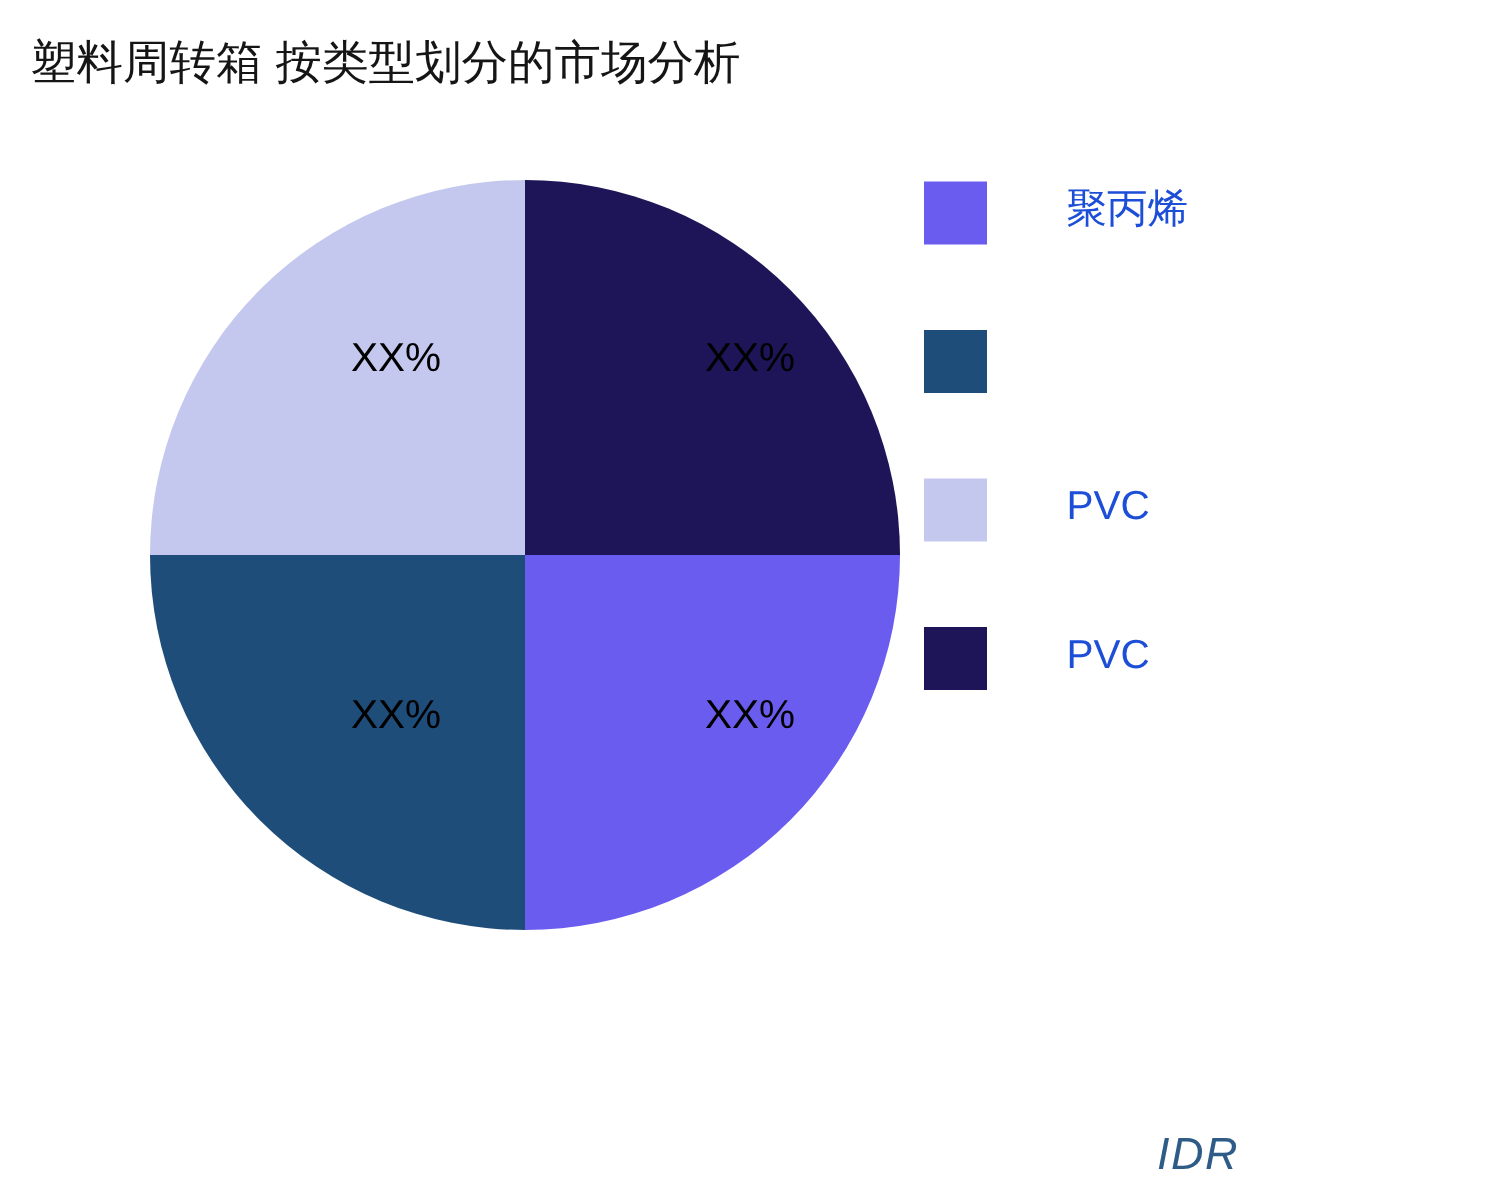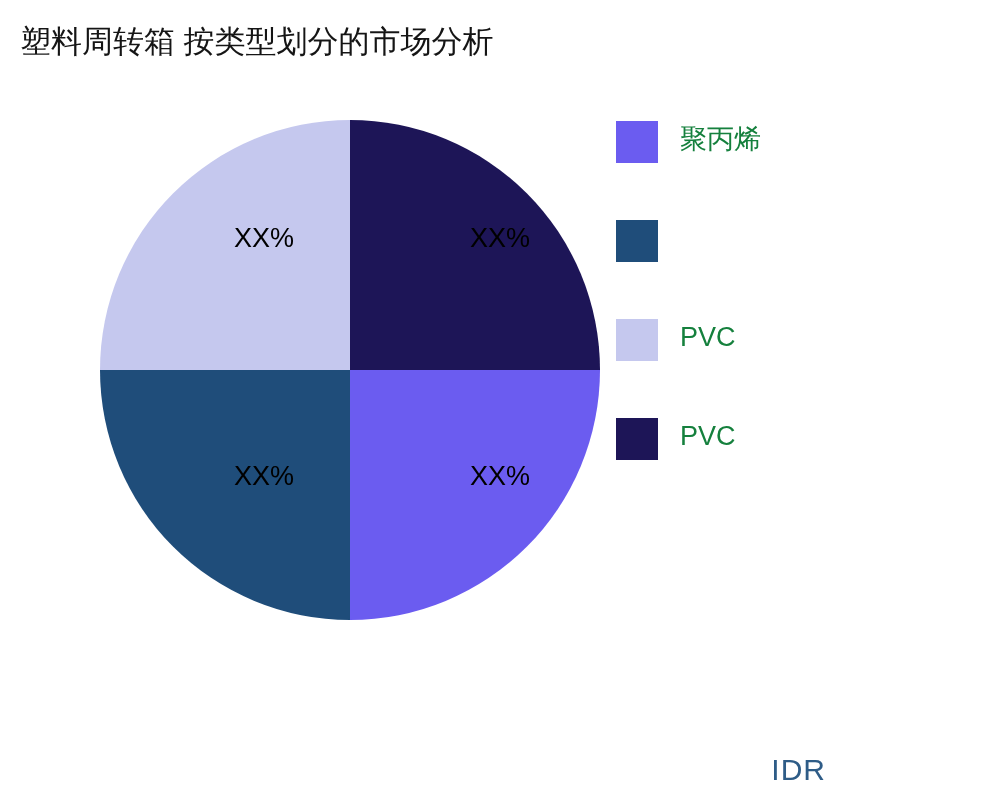--- a/index.html
+++ b/index.html
@@ -71,36 +71,37 @@
     display: flex;
     align-items: flex-start;
   }
   .legend-swatch {
     width: 42px;
     height: 42px;
     flex: 0 0 42px;
     margin-top: 3px;
   }
   .legend-label {
-    margin-left: 22px;
+    margin-left: 53px;
     font-size: 27px;
     line-height: 42px;
-    color: #15803d;
+    color: #1d4ed8;
     white-space: nowrap;
   }
 
   
   #watermark {
     position: absolute;
     right: 22px;
     bottom: 12px;
     font-size: 30px;
     line-height: 36px;
     color: #2E5C87;
     letter-spacing: 1px;
+    font-style: italic;
   }
 </style>
 </head>
 <body>
 
 <div id="chart-root">
 
   <div id="chart-title">塑料周转箱 按类型划分的市场分析</div>
 
   <div id="pie-area">

